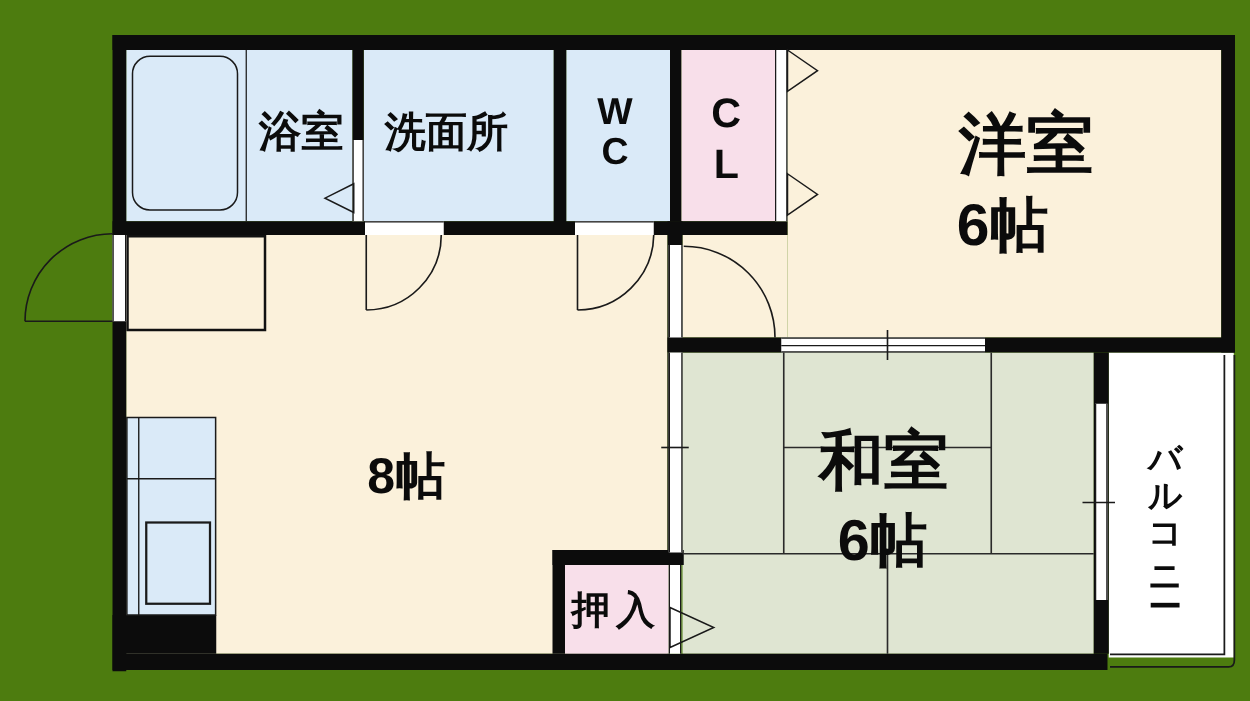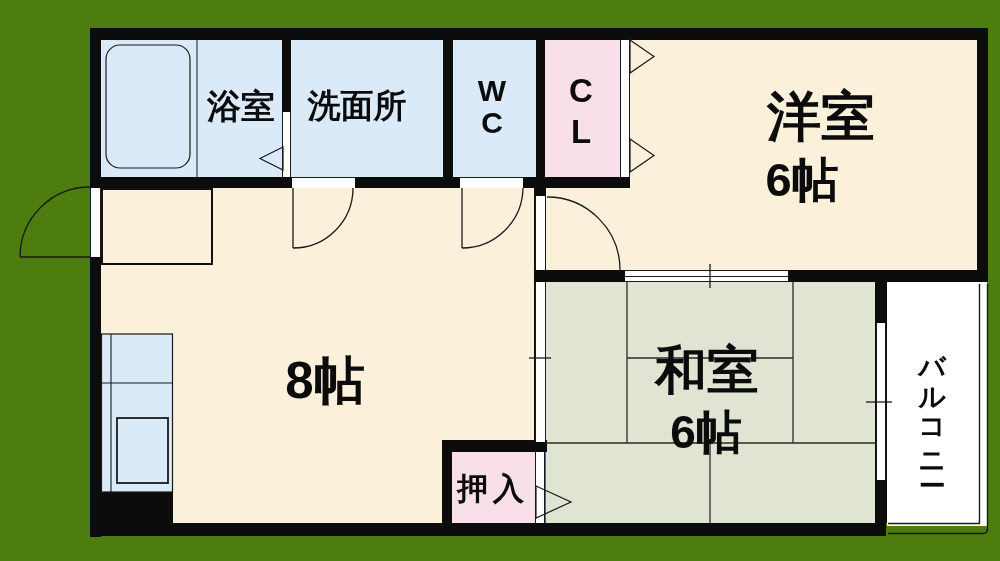--- a/index.html
+++ b/index.html
@@ -137,19 +137,19 @@
   <div class="lbl" style="left:492px;top:106px;font-size:30px;">
     <span style="display:block;">W</span>
     <span style="display:block;">C</span>
   </div>
   <div class="lbl" style="left:581px;top:111px;font-size:33px;line-height:1.25;">
     <span style="display:block;">C</span>
     <span style="display:block;">L</span>
   </div>
   <div class="lbl" style="left:805px;top:116px;font-size:54px;margin-left:16px;">洋室</div>
   <div class="lbl" style="left:802px;top:180px;font-size:47px;">6帖</div>
-  <div class="lbl" style="left:325px;top:381px;font-size:51px;">8帖</div>
+  <div class="lbl" style="left:325px;top:381px;font-size:40px;">8帖</div>
   <div class="lbl" style="left:707px;top:370px;font-size:52px;">和室</div>
   <div class="lbl" style="left:706px;top:432px;font-size:46px;">6帖</div>
   <div class="lbl" style="left:493px;top:489px;font-size:31px;letter-spacing:5px;">押入</div>
   <div class="lbl v-text" style="left:932px;top:404px;font-size:27px;">バルコニー</div>
 
 </div>
 
 </body></html>

